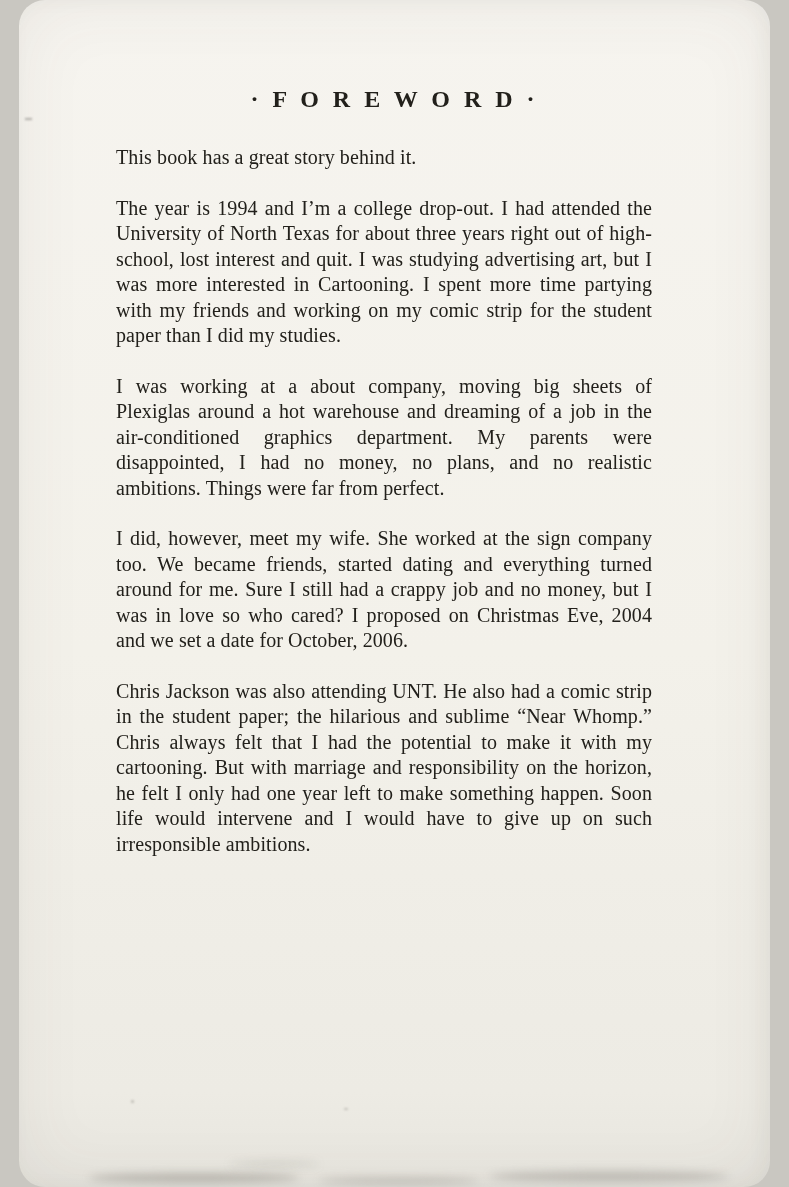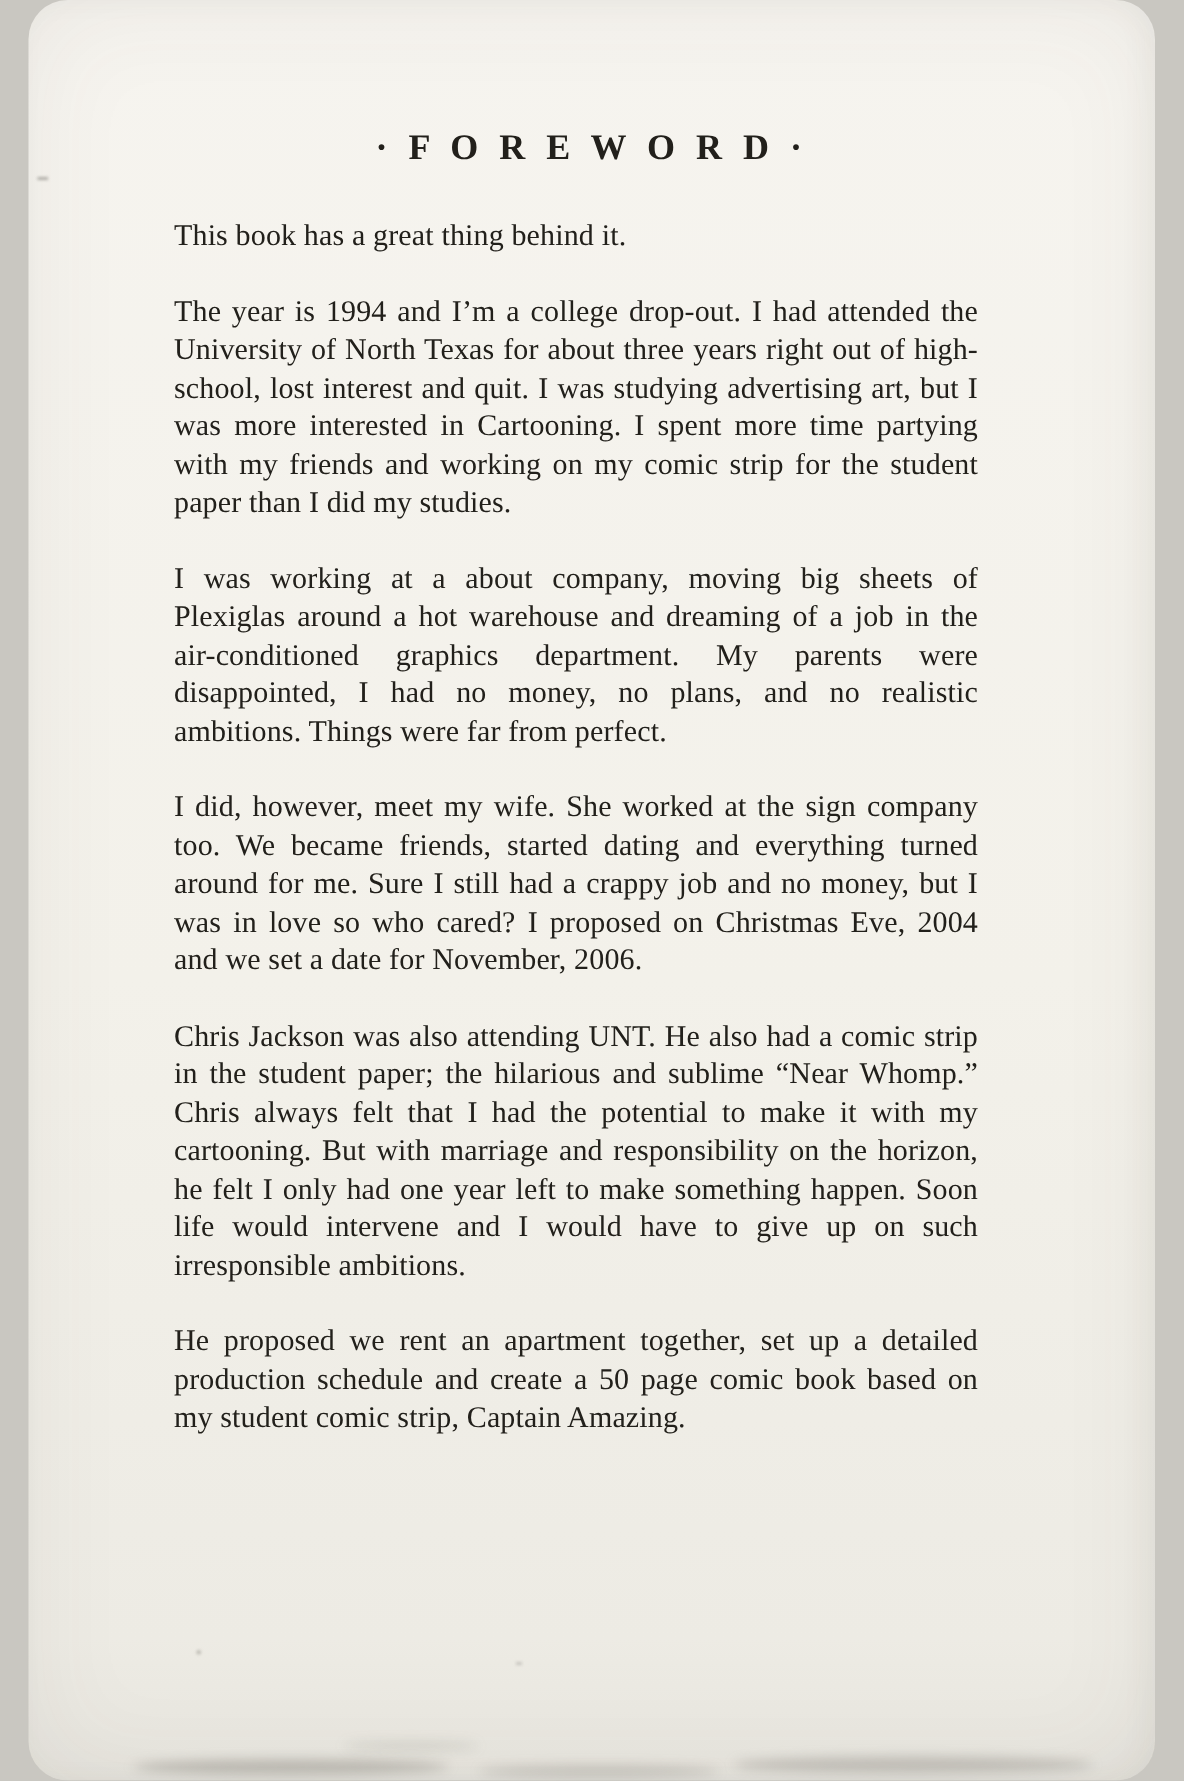--- a/index.html
+++ b/index.html
@@ -70,26 +70,25 @@
   .edge-mark.m3 { left: 325px; top: 1108px; width: 4px; height: 2px; background: rgba(100,97,90,0.25); }
 </style>
 </head>
 <body>
 
 <div class="page">
 
   <h1 class="page-title">· F O R E W O R D ·</h1>
 
   <div class="content">
-    <p>This book has a great thing behind it.</p>
+    <p>This book has a great story behind it.</p>
     <p>The year is 1994 and I’m a college drop-out. I had attended the University of North Texas for about three years right out of high-school, lost interest and quit. I was studying advertising art, but I was more interested in Cartooning. I spent more time partying with my friends and working on my comic strip for the student paper than I did my studies.</p>
     <p>I was working at a about company, moving big sheets of Plexiglas around a hot warehouse and dreaming of a job in the air-conditioned graphics department. My parents were disappointed, I had no money, no plans, and no realistic ambitions. Things were far from perfect.</p>
-    <p>I did, however, meet my wife. She worked at the sign company too. We became friends, started dating and everything turned around for me. Sure I still had a crappy job and no money, but I was in love so who cared? I proposed on Christmas Eve, 2004 and we set a date for November, 2006.</p>
+    <p>I did, however, meet my wife. She worked at the sign company too. We became friends, started dating and everything turned around for me. Sure I still had a crappy job and no money, but I was in love so who cared? I proposed on Christmas Eve, 2004 and we set a date for October, 2006.</p>
     <p>Chris Jackson was also attending UNT. He also had a comic strip in the student paper; the hilarious and sublime “Near Whomp.” Chris always felt that I had the potential to make it with my cartooning. But with marriage and responsibility on the horizon, he felt I only had one year left to make something happen. Soon life would intervene and I would have to give up on such irresponsible ambitions.</p>
-    <p>He proposed we rent an apartment together, set up a detailed production schedule and create a 50 page comic book based on my student comic strip, Captain Amazing.</p>
   </div>
 
   <div class="smudge s1"></div>
   <div class="smudge s2"></div>
   <div class="smudge s3"></div>
   <div class="smudge s4"></div>
   <div class="edge-mark m1"></div>
   <div class="edge-mark m2"></div>
   <div class="edge-mark m3"></div>
 

